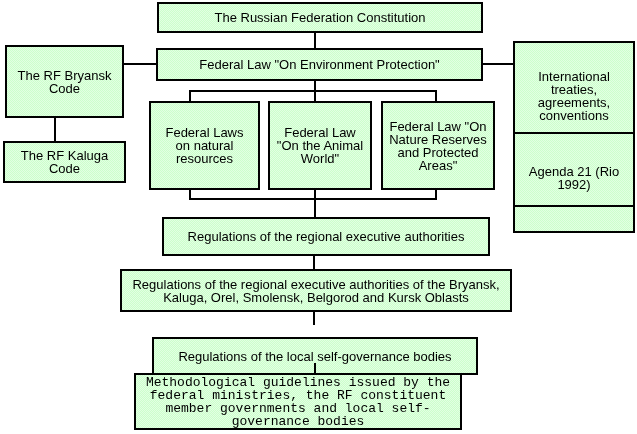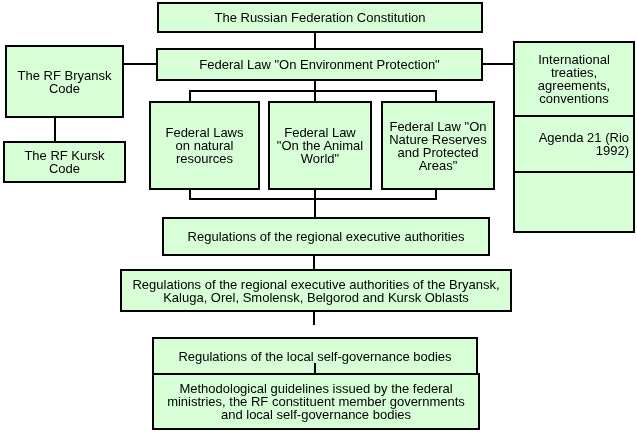--- a/index.html
+++ b/index.html
@@ -37,29 +37,29 @@
   .n-natres{left:149px;top:101px;width:111px;height:89px;padding:0 6px;}
   .n-animal{left:268px;top:101px;width:104px;height:89px;padding:1px 6px;}
   .n-reserves{left:381px;top:101px;width:114px;height:89px;padding:1px 2px;}
   .n-rightcol{
     left:513px;top:41px;width:122px;height:192px;
     display:block;padding:0;
   }
   .rc-cell{
     box-sizing:border-box;
     display:flex;align-items:center;justify-content:center;
-    text-align:center;padding:1px 4px;
+    text-align:center;padding:1px 4px;margin-top:17px;
   }
   .rc-intl{height:74px;border-bottom:2px solid #000000;}
-  .rc-agenda{height:56px;border-bottom:2px solid #000000;text-align:right;}
+  .rc-agenda{height:56px;border-bottom:2px solid #000000;}
   .rc-bio{height:56px;}
   .n-fedexec{left:162px;top:217px;width:328px;height:39px;}
   .n-regional{left:120px;top:269px;width:392px;height:43px;}
   .n-local{left:152px;top:325px;width:326px;height:38px;margin-top:12px;}
-  .n-method{left:152px;top:373px;width:328px;height:57px;}
+  .n-method{left:134px;top:373px;width:328px;height:57px;font-family:Liberation Mono, monospace;}
   
   .c-const-fedlaw{left:314px;top:33px;width:2px;height:15px;}
   .c-criminal-fedlaw{left:124px;top:63px;width:32px;height:2px;}
   .c-criminal-civil{left:54px;top:118px;width:2px;height:23px;}
   .c-fedlaw-intl{left:483px;top:63px;width:30px;height:2px;}
   .c-fedlaw-drop{left:314px;top:81px;width:2px;height:20px;}
   .c-branch-top{left:189px;top:90px;width:248px;height:2px;}
   .c-tick-left{left:189px;top:90px;width:2px;height:11px;}
   .c-tick-right{left:435px;top:90px;width:2px;height:11px;}
   .c-riser-left{left:189px;top:190px;width:2px;height:10px;}
@@ -81,21 +81,21 @@
 
   <div class="node n-fedlaw">
     <span>Federal Law "On Environment Protection"</span>
   </div>
 
   <div class="node n-criminal">
     <span>The RF Bryansk Code</span>
   </div>
 
   <div class="node n-civil">
-    <span>The RF Kursk Code</span>
+    <span>The RF Kaluga Code</span>
   </div>
 
   <div class="node n-natres">
     <span>Federal Laws on natural resources</span>
   </div>
 
   <div class="node n-animal">
     <span>Federal Law "On the Animal World"</span>
   </div>
 

